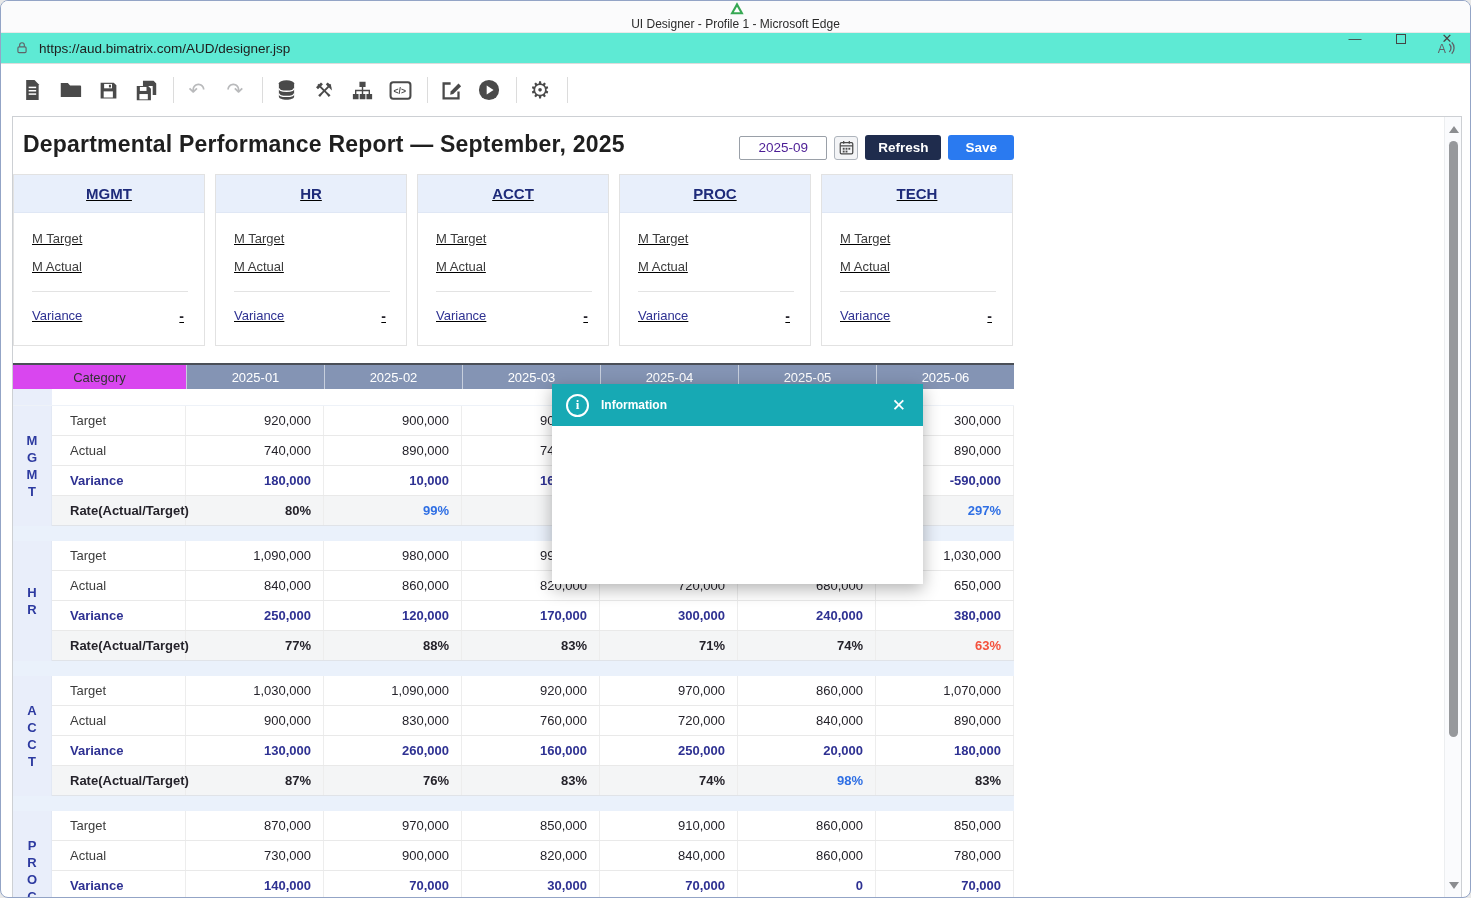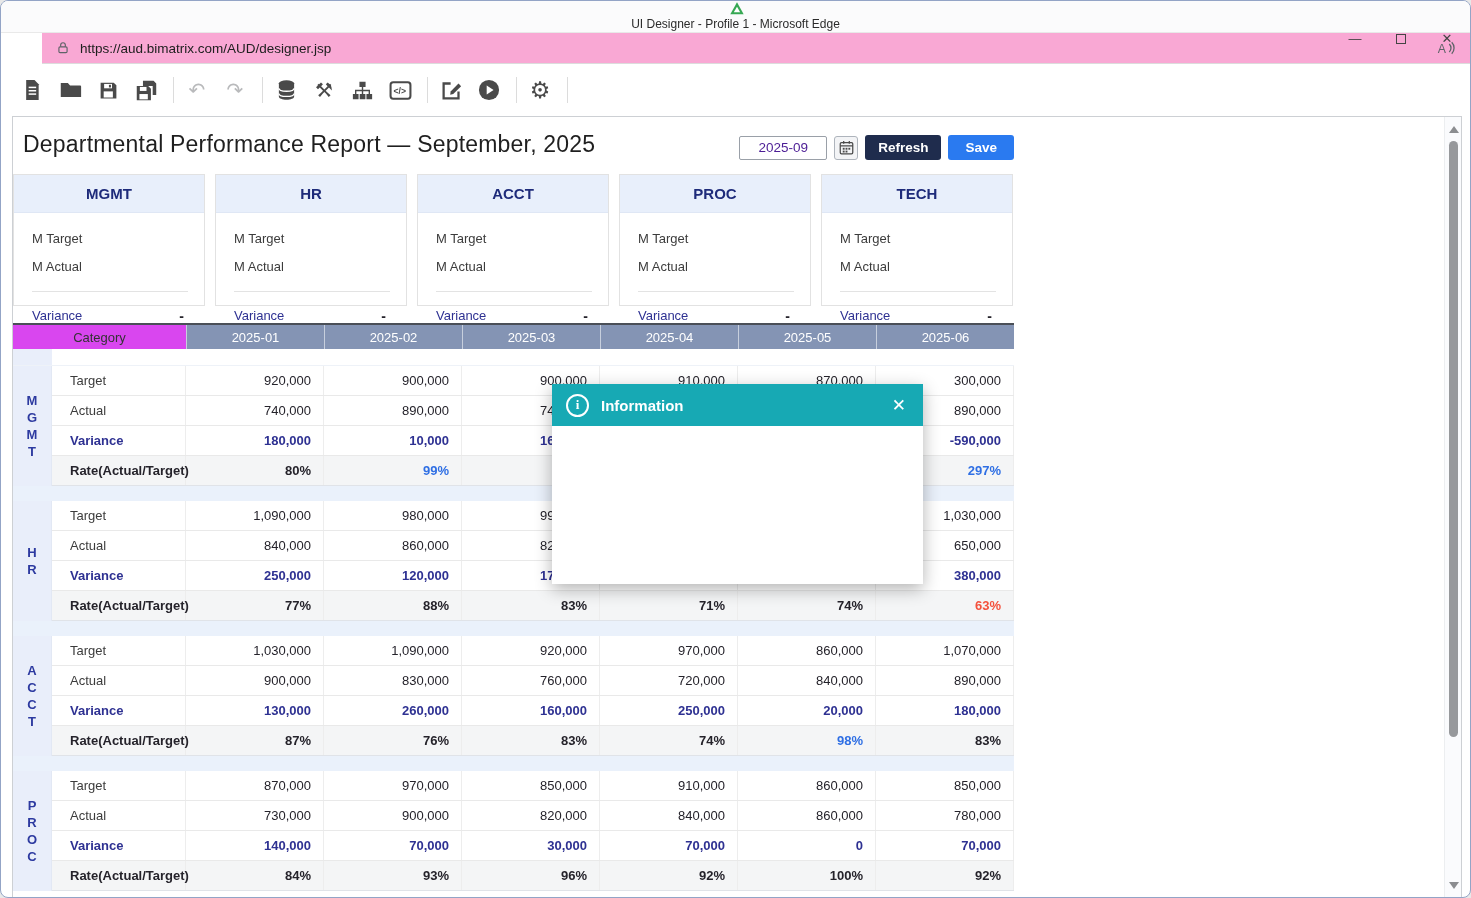--- a/index.html
+++ b/index.html
@@ -8,43 +8,43 @@
     position:relative; width:1471px; height:898px; background:#fff;
     border:1px solid #93a4c6; border-radius:8px; overflow:hidden;
   }
   
   .titlebar { height:32px; display:flex; align-items:center; background:#fbfbfc; border-bottom:1px solid #e9e9e9;flex-direction:column; }
   .titlebar .logo { width:16px; height:16px; margin:0 9px 0 12px; flex:none; }
   .titlebar .wtitle { font-size:12px; color:#2b2b2b; }
   .win-controls { margin-left:auto; display:flex; height:100%; }
   .win-btn { width:46px; height:100%; display:flex; align-items:center; justify-content:center; font-size:13px; color:#444; cursor:default; }
   .win-btn .sq { width:10px; height:10px; border:1px solid #444; }
-  .urlbar { height:31px; display:flex; align-items:center; background:#f9a8d4; border-bottom:1px solid #dcdcdc; padding:0 14px;margin-left:41px; }
+  .urlbar { height:31px; display:flex; align-items:center; background:#5eead4; border-bottom:1px solid #dcdcdc; padding:0 14px; }
   .urlbar .lock { width:14px; height:16px; margin-right:10px; flex:none; }
   .urlbar .url { font-size:13.5px; color:#202020; }
   .read-aloud { margin-left:auto; color:#5f6368; }
   
   .toolbar { height:52px; display:flex; align-items:center; padding-left:18px; background:#fff; }
   .tbtn { width:26px; height:26px; display:flex; align-items:center; justify-content:center; margin-right:12px; cursor:pointer; }
   .tbtn svg { display:block; }
   .tglyph { font-family:"DejaVu Sans", sans-serif; font-size:20px; color:#4a4a4a; line-height:1; }
   .tglyph.disabled { color:#b9babc; }
   .tsep { width:1px; height:26px; background:#dcdcdc; margin:0 10px 0 2px; }
   
   .container { position:relative; margin-left:11px; width:1450px; height:783px; border:1px solid #cdd0d4; background:#fff; overflow:hidden; }
   .content { width:1001px; }
   .report-header { display:flex; align-items:flex-start; justify-content:space-between; padding:14px 0 0 10px; height:57px; }
-  .page-title { font-size:23px; font-weight:normal; color:#1f1f1f; letter-spacing:.2px; }
+  .page-title { font-size:23px; font-weight:bold; color:#1f1f1f; letter-spacing:.2px; }
   .controls { display:flex; align-items:center; gap:7px; margin-top:4px; }
   .date-input { width:88px; height:24px; border:1px solid #9aa0a8; border-radius:2px; text-align:center; font-size:13.5px; color:#4c1d95; font-family:"Liberation Sans",sans-serif; }
   .cal-btn { width:24px; height:24px; border:1px solid #aeb4bc; background:#f3f4f6; border-radius:3px; display:flex; align-items:center; justify-content:center; cursor:pointer; }
   .btn { height:25px; border:none; border-radius:3px; color:#fff; font-size:13.5px; font-weight:bold; padding:0 13px; cursor:pointer; font-family:"Liberation Sans",sans-serif; }
   
   .cards { display:flex; gap:10px; margin-top:0; }
-  .card { width:192px; height:132px; border:1px solid #e2e2e2; background:#fff; }
+  .card { width:192px; height:172px; border:1px solid #e2e2e2; background:#fff;text-decoration:underline; }
   .card-head { height:38px; background:#e8effb; border-bottom:1px solid #dfe7f5; display:flex; align-items:center; justify-content:center; font-size:15px; font-weight:bold; color:#1e2b7a; }
   .card-body { padding:18px 16px 0 18px; position:relative; height:130px; }
   .card-line { font-size:13px; color:#3c3c3c; margin-bottom:13px; }
   .card-div { border-top:1px solid #e3e3e3; margin:17px 0 0 0; }
   .card-var { display:flex; justify-content:space-between; margin-top:16px; }
   .card-var .lbl { font-size:13px; color:#2e3192; }
   .card-var .val { font-size:14px; font-weight:bold; color:#25232b; padding-right:4px; }
   
   .table { margin-top:17px; width:1001px; font-size:13px; }
   .thead { display:flex; height:26px; border-top:2px solid #4a4f57; }
@@ -62,21 +62,21 @@
   .trow .val { width:138px; display:flex; align-items:center; justify-content:flex-end; padding-right:12px; color:#25232b; border-right:1px solid #ededed; }
   .trow.variance .cat, .trow.variance .val { color:#2e3192; font-weight:bold; }
   .trow.rate { background:#f4f5f6; border-bottom:1px solid #e0e3e8; }
   .trow.rate .cat, .trow.rate .val { font-weight:bold; color:#25232b; }
   .trow.rate .val.high { color:#2f6fe4; }
   .trow.rate .val.low { color:#f4513d; }
   
   .modal { position:absolute; left:539px; top:267px; width:371px; height:200px; background:#fff; box-shadow:0 5px 16px rgba(0,0,0,.3); z-index:20; }
   .modal-head { height:42px; background:#17a9b4; display:flex; align-items:center; padding:0 14px; }
   .info-ic { width:23px; height:23px; border:2px solid #fff; border-radius:50%; color:#fff; display:flex; align-items:center; justify-content:center; font-size:13px; font-weight:bold; font-family:"Liberation Serif",serif; flex:none; }
-  .modal-title { color:#fff; font-weight:bold; font-size:15px; margin-left:12px; }
+  .modal-title { color:#fff; font-weight:bold; font-size:12px; margin-left:12px; }
   .modal-x { margin-left:auto; color:#fff; font-size:17px; cursor:pointer; padding:0 3px; }
   .modal-body { position:relative; height:158px; }
   .modal-msg { position:absolute; left:20px; top:16px; font-size:13px; color:#333; }
   .modal-close-btn { position:absolute; right:18px; bottom:13px; background:#f6f7f8; border:1px solid #dfe1e4; border-radius:3px; padding:5px 13px; font-size:13px; color:#3a3f46; cursor:pointer; font-family:"Liberation Sans",sans-serif; }
   
   .scrollbar { position:absolute; right:0; top:0; width:17px; height:100%; background:#fafbfd; border-left:1px solid #eceef0; z-index:30; }
   .sb-up { position:absolute; top:9px; left:4px; width:0; height:0; border-left:5px solid transparent; border-right:5px solid transparent; border-bottom:7px solid #8b8d90; cursor:pointer; }
   .sb-down { position:absolute; bottom:9px; left:4px; width:0; height:0; border-left:5px solid transparent; border-right:5px solid transparent; border-top:7px solid #8b8d90; cursor:pointer; }
   .sb-thumb { position:absolute; top:24px; left:4px; width:9px; height:596px; border-radius:5px; background:#97999c; cursor:pointer; }
 </style>

